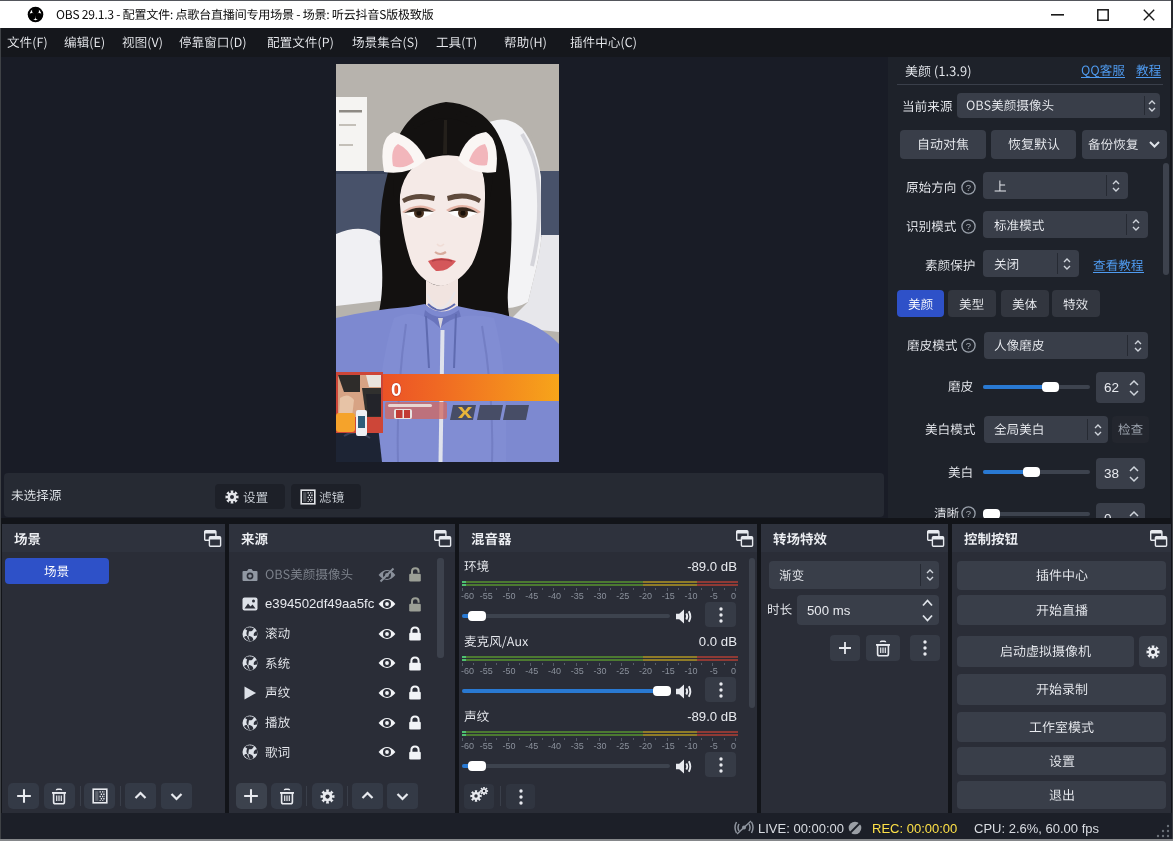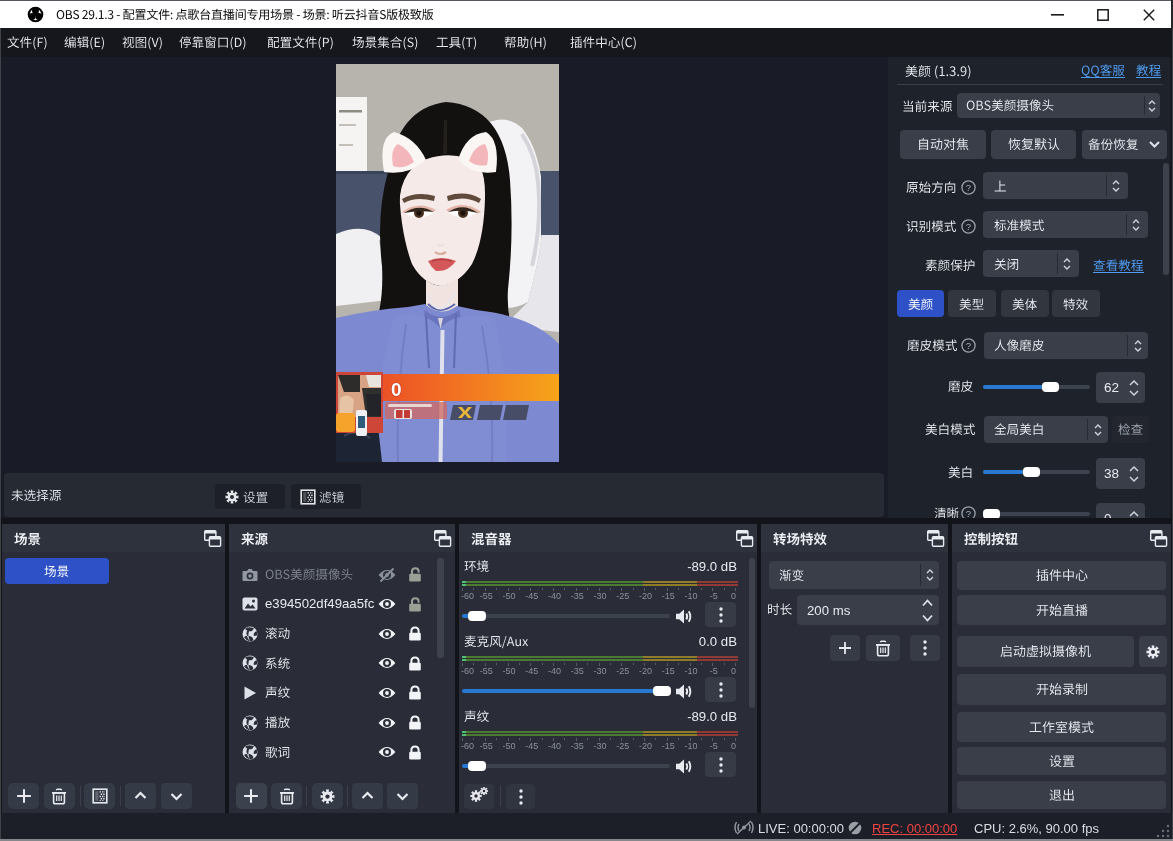--- a/index.html
+++ b/index.html
@@ -1262,21 +1262,21 @@
     <path d="M2 6 L5 3 L8 6" stroke="#cfd4db" stroke-width="1.4" fill="none"></path>
     <path d="M2 10 L5 13 L8 10" stroke="#cfd4db" stroke-width="1.4" fill="none"></path>
   </svg>
 <svg style="position:absolute;left:767.0px;top:614.0px;overflow:visible" width="1" height="1">
     <g fill="#e8eaef" transform="scale(0.01260,-0.01260)">
       <use href="#r65f6" x="0"></use>
       <use href="#r957f" x="1000"></use>
     </g>
   </svg>
 <div style="position:absolute;left:797px;top:595px;width:142px;height:30px;background:#393e49;border-radius:4px;"></div>
-<span style="position:absolute;left:807px;top:603.5px;color:#e8eaef;font-size:13.2px;white-space:pre;line-height:1;">200 ms</span>
+<span style="position:absolute;left:807px;top:603.5px;color:#e8eaef;font-size:13.2px;white-space:pre;line-height:1;">500 ms</span>
 <svg style="position:absolute;left:921px;top:598px" width="13" height="25" viewBox="0 0 13 25">
     <path d="M2 7.5 L6.5 2.5 L11 7.5" stroke="#dfe3e9" stroke-width="1.8" fill="none"></path>
     <path d="M2 17.5 L6.5 22.5 L11 17.5" stroke="#dfe3e9" stroke-width="1.8" fill="none"></path>
   </svg>
 <div style="position:absolute;left:830px;top:635px;width:30px;height:26px;background:#363b46;border-radius:4px;"></div>
 <svg style="position:absolute;left:838px;top:641px" width="14" height="14" viewBox="0 0 14 14">
     <path d="M7 1 V13 M1 7 H13" stroke="#e8eaef" stroke-width="1.8"></path>
   </svg>
 <div style="position:absolute;left:866px;top:635px;width:34px;height:26px;background:#363b46;border-radius:4px;"></div>
 <svg style="position:absolute;left:875px;top:639.5px" width="16" height="17" viewBox="0 0 16 17">
@@ -1363,22 +1363,22 @@
 <svg style="position:absolute;left:734px;top:820px" width="20" height="15" viewBox="0 0 20 15">
 <path d="M5 4 Q3 7.5 5 11 M2.5 2 Q-0.5 7.5 2.5 13 M15 4 Q17 7.5 15 11 M17.5 2 Q20.5 7.5 17.5 13" stroke="#8e949e" stroke-width="1.5" fill="none"></path>
 <circle cx="10" cy="7.5" r="2" fill="#8e949e"></circle>
     <path d="M3 14 L17 1" stroke="#8e949e" stroke-width="1.5"></path>
   </svg>
 <span style="position:absolute;left:758px;top:822px;color:#d9dce2;font-size:13px;white-space:pre;line-height:1;">LIVE: 00:00:00</span>
 <svg style="position:absolute;left:848px;top:821px" width="14" height="14" viewBox="0 0 14 14">
 <circle cx="7" cy="7" r="6.3" fill="#9a9ea5"></circle>
     <path d="M1.5 12.5 L12.5 1.5" stroke="#1c1f28" stroke-width="1.8"></path>
   </svg>
-<span style="position:absolute;left:872px;top:822px;color:#ef4444;font-size:13px;white-space:pre;line-height:1;text-decoration:underline;">REC: 00:00:00</span>
-<span style="position:absolute;left:974px;top:822px;color:#d9dce2;font-size:13px;white-space:pre;line-height:1;">CPU: 2.6%, 90.00 fps</span>
+<span style="position:absolute;left:872px;top:822px;color:#fde047;font-size:13px;white-space:pre;line-height:1;">REC: 00:00:00</span>
+<span style="position:absolute;left:974px;top:822px;color:#d9dce2;font-size:13px;white-space:pre;line-height:1;">CPU: 2.6%, 60.00 fps</span>
 <svg style="position:absolute;left:1156px;top:824px" width="14" height="14" viewBox="0 0 14 14">
 <g fill="#6a7077">
       <circle cx="12" cy="2" r="1.2"></circle>
       <circle cx="12" cy="7" r="1.2"></circle>
       <circle cx="12" cy="12" r="1.2"></circle>
       <circle cx="7" cy="7" r="1.2"></circle>
       <circle cx="7" cy="12" r="1.2"></circle>
       <circle cx="2" cy="12" r="1.2"></circle>
     </g>
   </svg>

